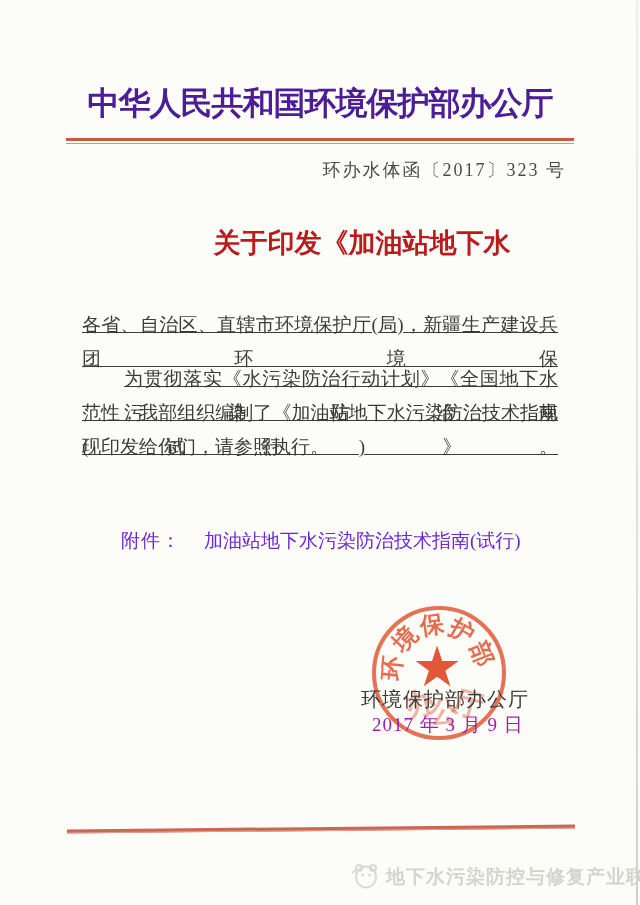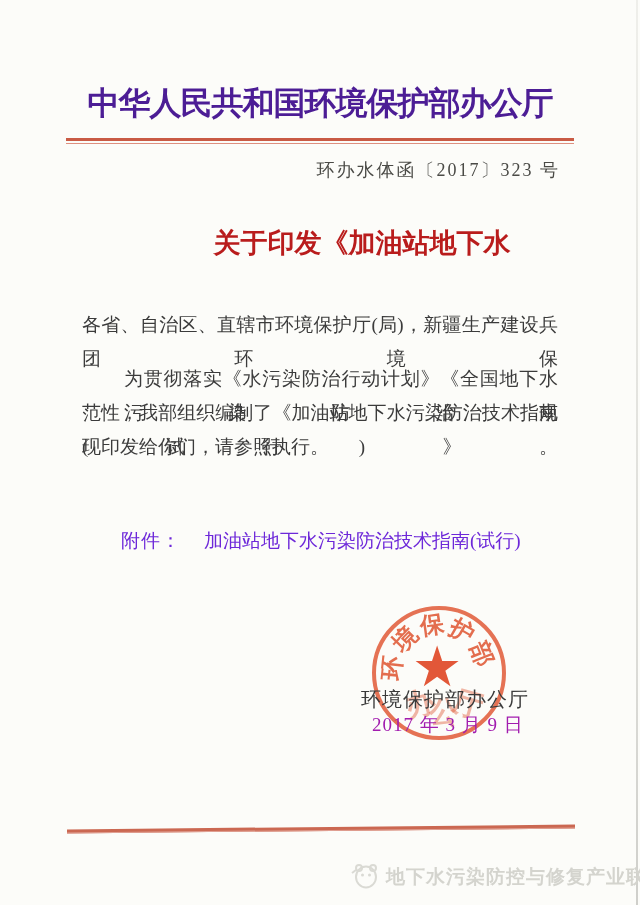--- a/index.html
+++ b/index.html
@@ -14,28 +14,28 @@
     background:linear-gradient(#b9b9b4,#e3e3de 12%,#ececе7 60%,#e8e8e3);opacity:.8;}
   .edge-right{left:636px;top:0;width:2px;height:905px;
     background:linear-gradient(#e9e9e4,#cfcfca 70%,#bcbcb7);opacity:.7;}
   
   .letterhead{left:0;top:82px;width:640px;text-align:center;
     font-size:32px;font-weight:bold;color:#4c1d95;letter-spacing:-1px;
     white-space:nowrap;}
   .rule-wrap{left:66px;top:138px;width:508px;}
   .rule-thick{height:3px;background:#c95b45;}
   .rule-thin{height:1px;background:#de9080;margin-top:2px;}
-  .doc-number{right:80px;top:158px;font-size:18px;color:#4a4a46;
+  .doc-number{right:74px;top:158px;font-size:18px;color:#4a4a46;
     letter-spacing:2px;white-space:nowrap;}
   
   .title{left:0;top:224px;width:640px;text-align:center;
     font-size:27px;font-weight:bold;color:#b91c1c;line-height:38px;padding-left:42px;}
   
   .body-text{left:82px;top:308px;width:476px;font-size:19px;color:#3b3b3b;}
-  .bline{height:34px;line-height:34px;white-space:nowrap;}
+  .bline{height:34px;line-height:34px;white-space:nowrap;text-decoration:underline;}
   .bline.fill{white-space:normal;text-align:justify;text-align-last:justify;}
   .bline.ind{padding-left:42px;width:434px;margin-top:20px;}
   .attachment{left:121px;top:528px;font-size:19px;color:#6d28d9;white-space:nowrap;}
   .attachment .att-label{margin-right:23px;letter-spacing:1px;}
   
   .seal-ring{left:372px;top:606px;width:126px;height:126px;border-radius:50%;
     border:4px solid rgba(223,83,47,.82);}
   .seal-star{left:408px;top:638px;width:58px;height:58px;line-height:58px;
     text-align:center;font-size:56px;color:#e04a28;opacity:.92;}
   .seal-char{width:26px;height:26px;line-height:26px;text-align:center;

